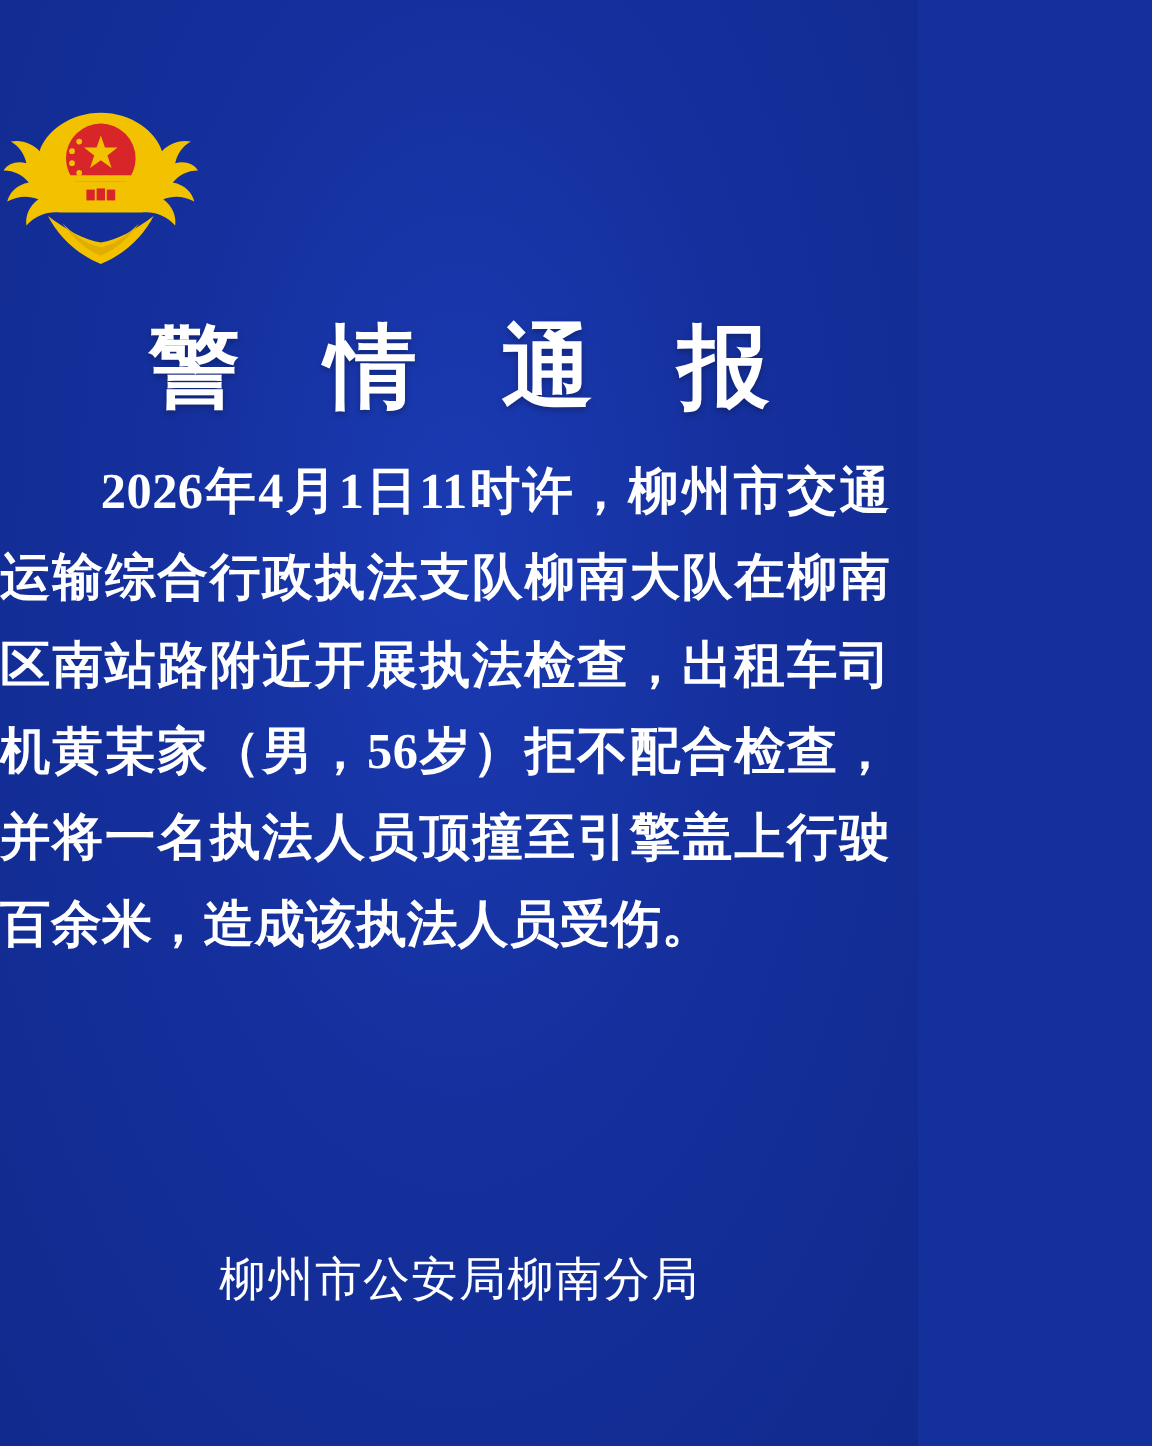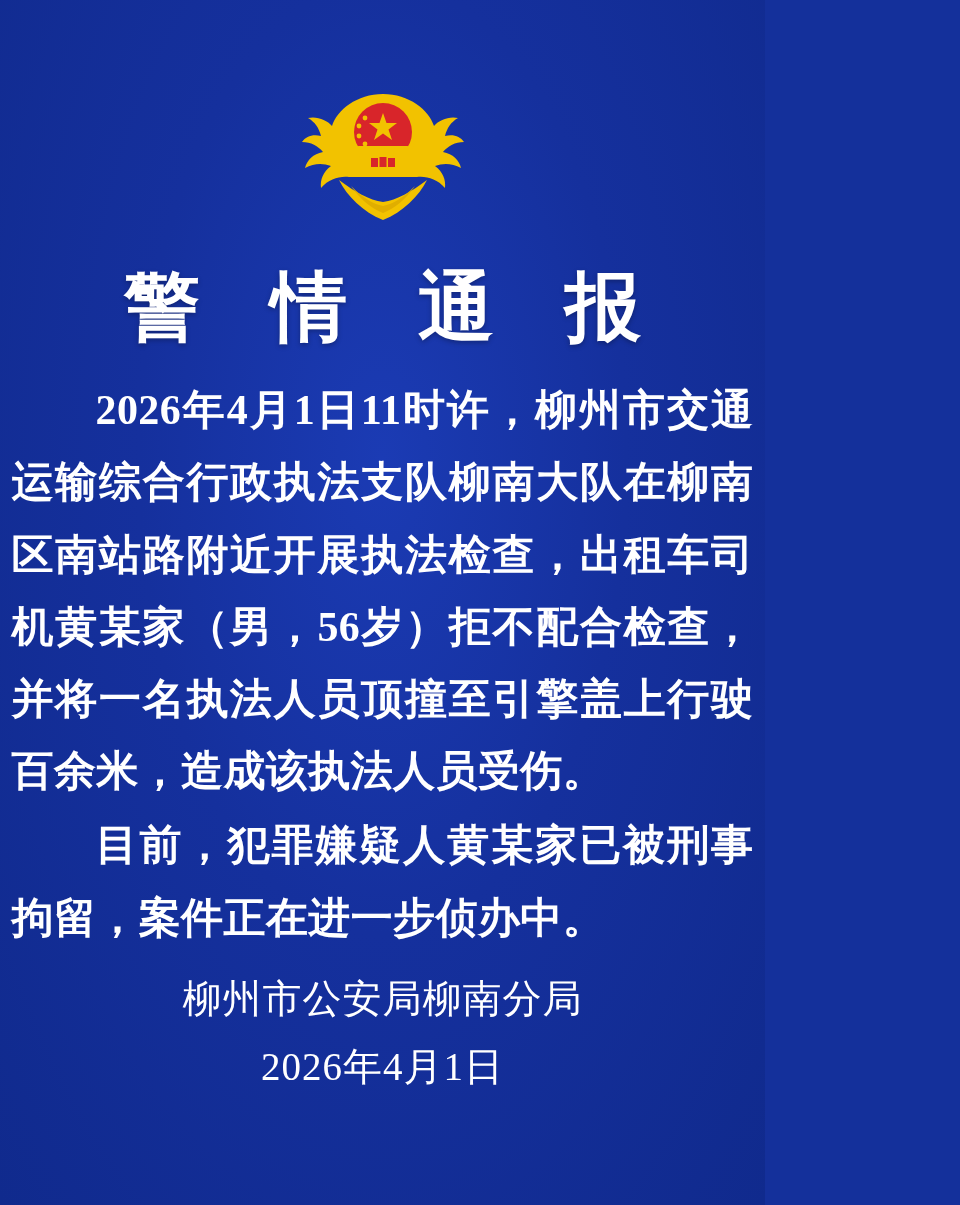--- a/index.html
+++ b/index.html
@@ -15,21 +15,20 @@
     color: #ffffff;
   }
   .poster {
     position: relative;
     width: 765px;
     height: 1205px;
     background: radial-gradient(ellipse at 50% 38%, #1b3bb4 0%, #15309d 45%, #102a8d 100%);
     box-sizing: border-box;
     display: flex;
     flex-direction: column;
-    align-items: center;
   }
 
   
   .emblem {
     margin-top: 80px;
     width: 168px;
     height: 160px;
     position: relative;
   }
   .emblem svg { display: block; width: 100%; height: 100%; }
@@ -117,21 +116,19 @@
       <g fill="#e0ae00">
         <path d="M52 106 C64 118 74 124 84 126 C94 124 104 118 116 106 C106 120 96 128 84 133 C72 128 62 120 52 106 Z"></path>
       </g>
     </svg>
   </div>
 
   <div class="title">警 情 通 报</div>
 
   <div class="body-block">
     <p>2026年4月1日11时许，柳州市交通运输综合行政执法支队柳南大队在柳南区南站路附近开展执法检查，出租车司机黄某家（男，56岁）拒不配合检查，并将一名执法人员顶撞至引擎盖上行驶百余米，造成该执法人员受伤。</p>
-    <p>目前，犯罪嫌疑人黄某家已被刑事拘留，案件正在进一步侦办中。</p>
   </div>
 
   <div class="sign">
     <div>柳州市公安局柳南分局</div>
-    <div>2026年4月1日</div>
   </div>
 
 </div>
 
 </body></html>

